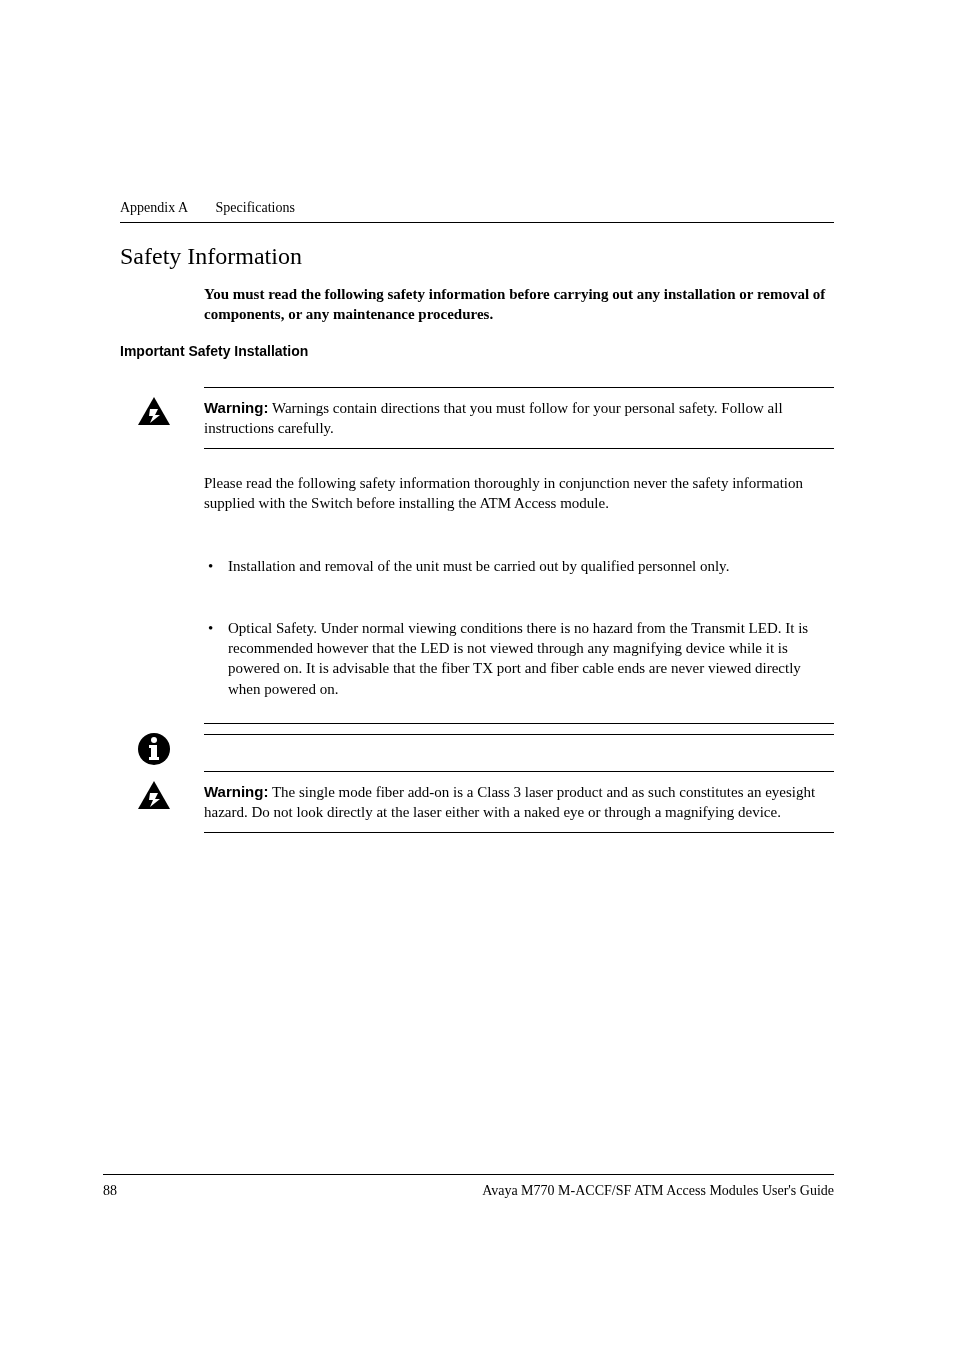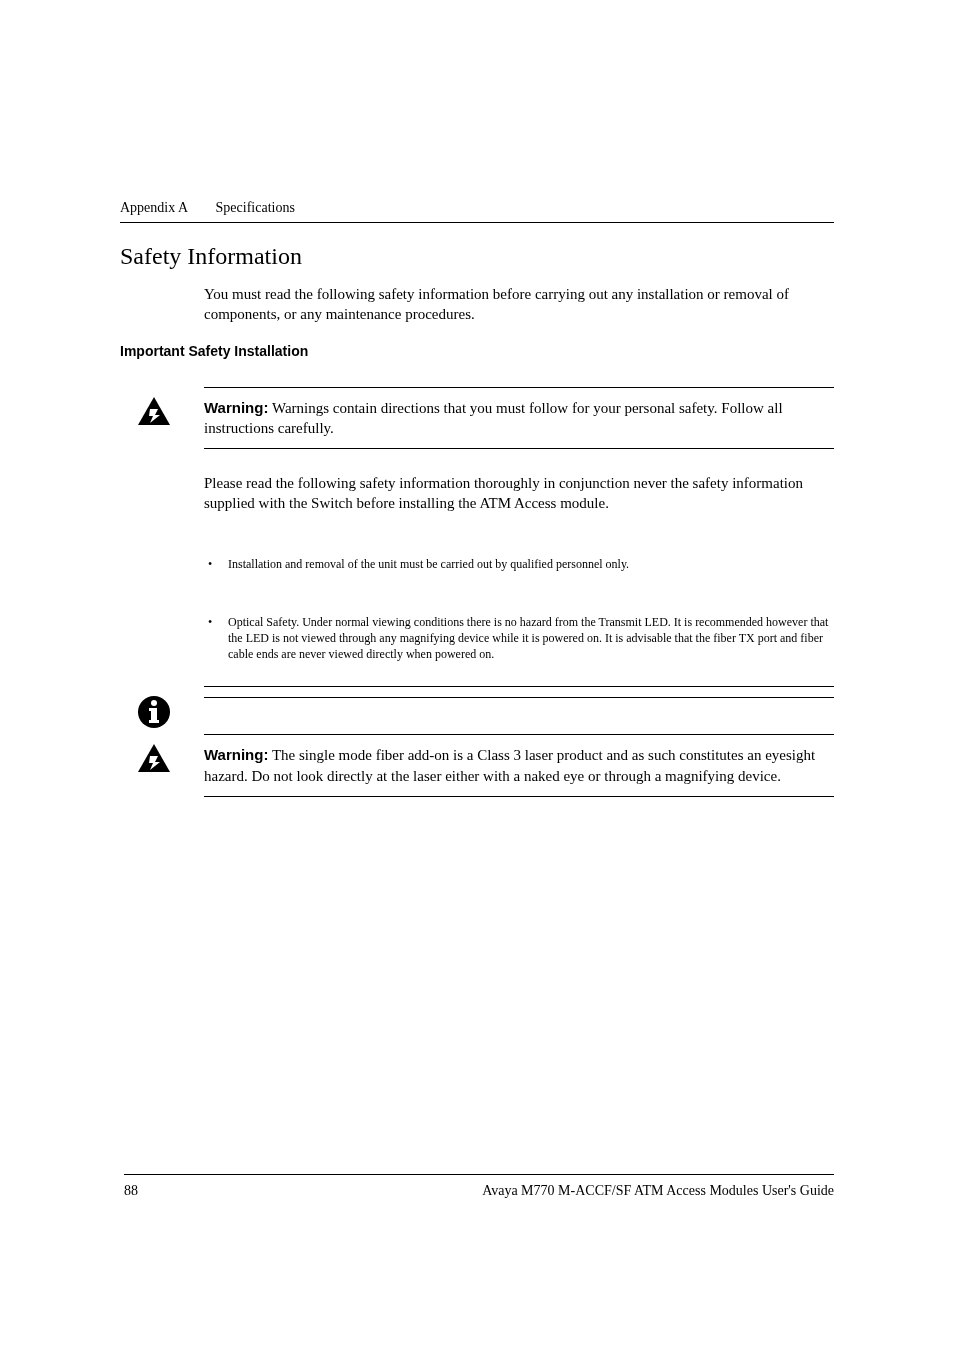--- a/index.html
+++ b/index.html
@@ -33,20 +33,21 @@
     .section-title {
       font-size: 24px;
       font-weight: normal;
       margin-bottom: 14px;
     }
     .body-text {
       font-size: 15px;
       line-height: 1.35;
       margin-left: 84px;
       margin-bottom: 18px;
+      font-weight: bold;
     }
     .subsection-heading {
       font-family: Arial, Helvetica, sans-serif;
       font-weight: bold;
       font-size: 14px;
       margin-bottom: 28px;
     }
     .callout-block {
       position: relative;
       margin-left: 84px;
@@ -80,37 +81,37 @@
       font-size: 15px;
       line-height: 1.35;
       margin-bottom: 8px;
     }
     .bullet-list {
       margin-left: 84px;
       list-style: none;
       margin-bottom: 24px;
     }
     .bullet-list li {
-      font-size: 12px;
+      font-size: 15px;
       line-height: 1.35;
       padding-left: 24px;
       position: relative;
       margin-bottom: 2px;
       margin-top: 42px;
     }
     .bullet-list li::before {
       content: "•";
       position: absolute;
       left: 4px;
       top: 0;
     }
     .footer {
       position: absolute;
       bottom: 152px;
-      left: 124px;
+      left: 103px;
       right: 120px;
       border-top: 1px solid #000;
       padding-top: 8px;
       font-size: 14px;
     }
     .footer-page {
       display: inline-block;
     }
     .footer-text {
       float: right;

